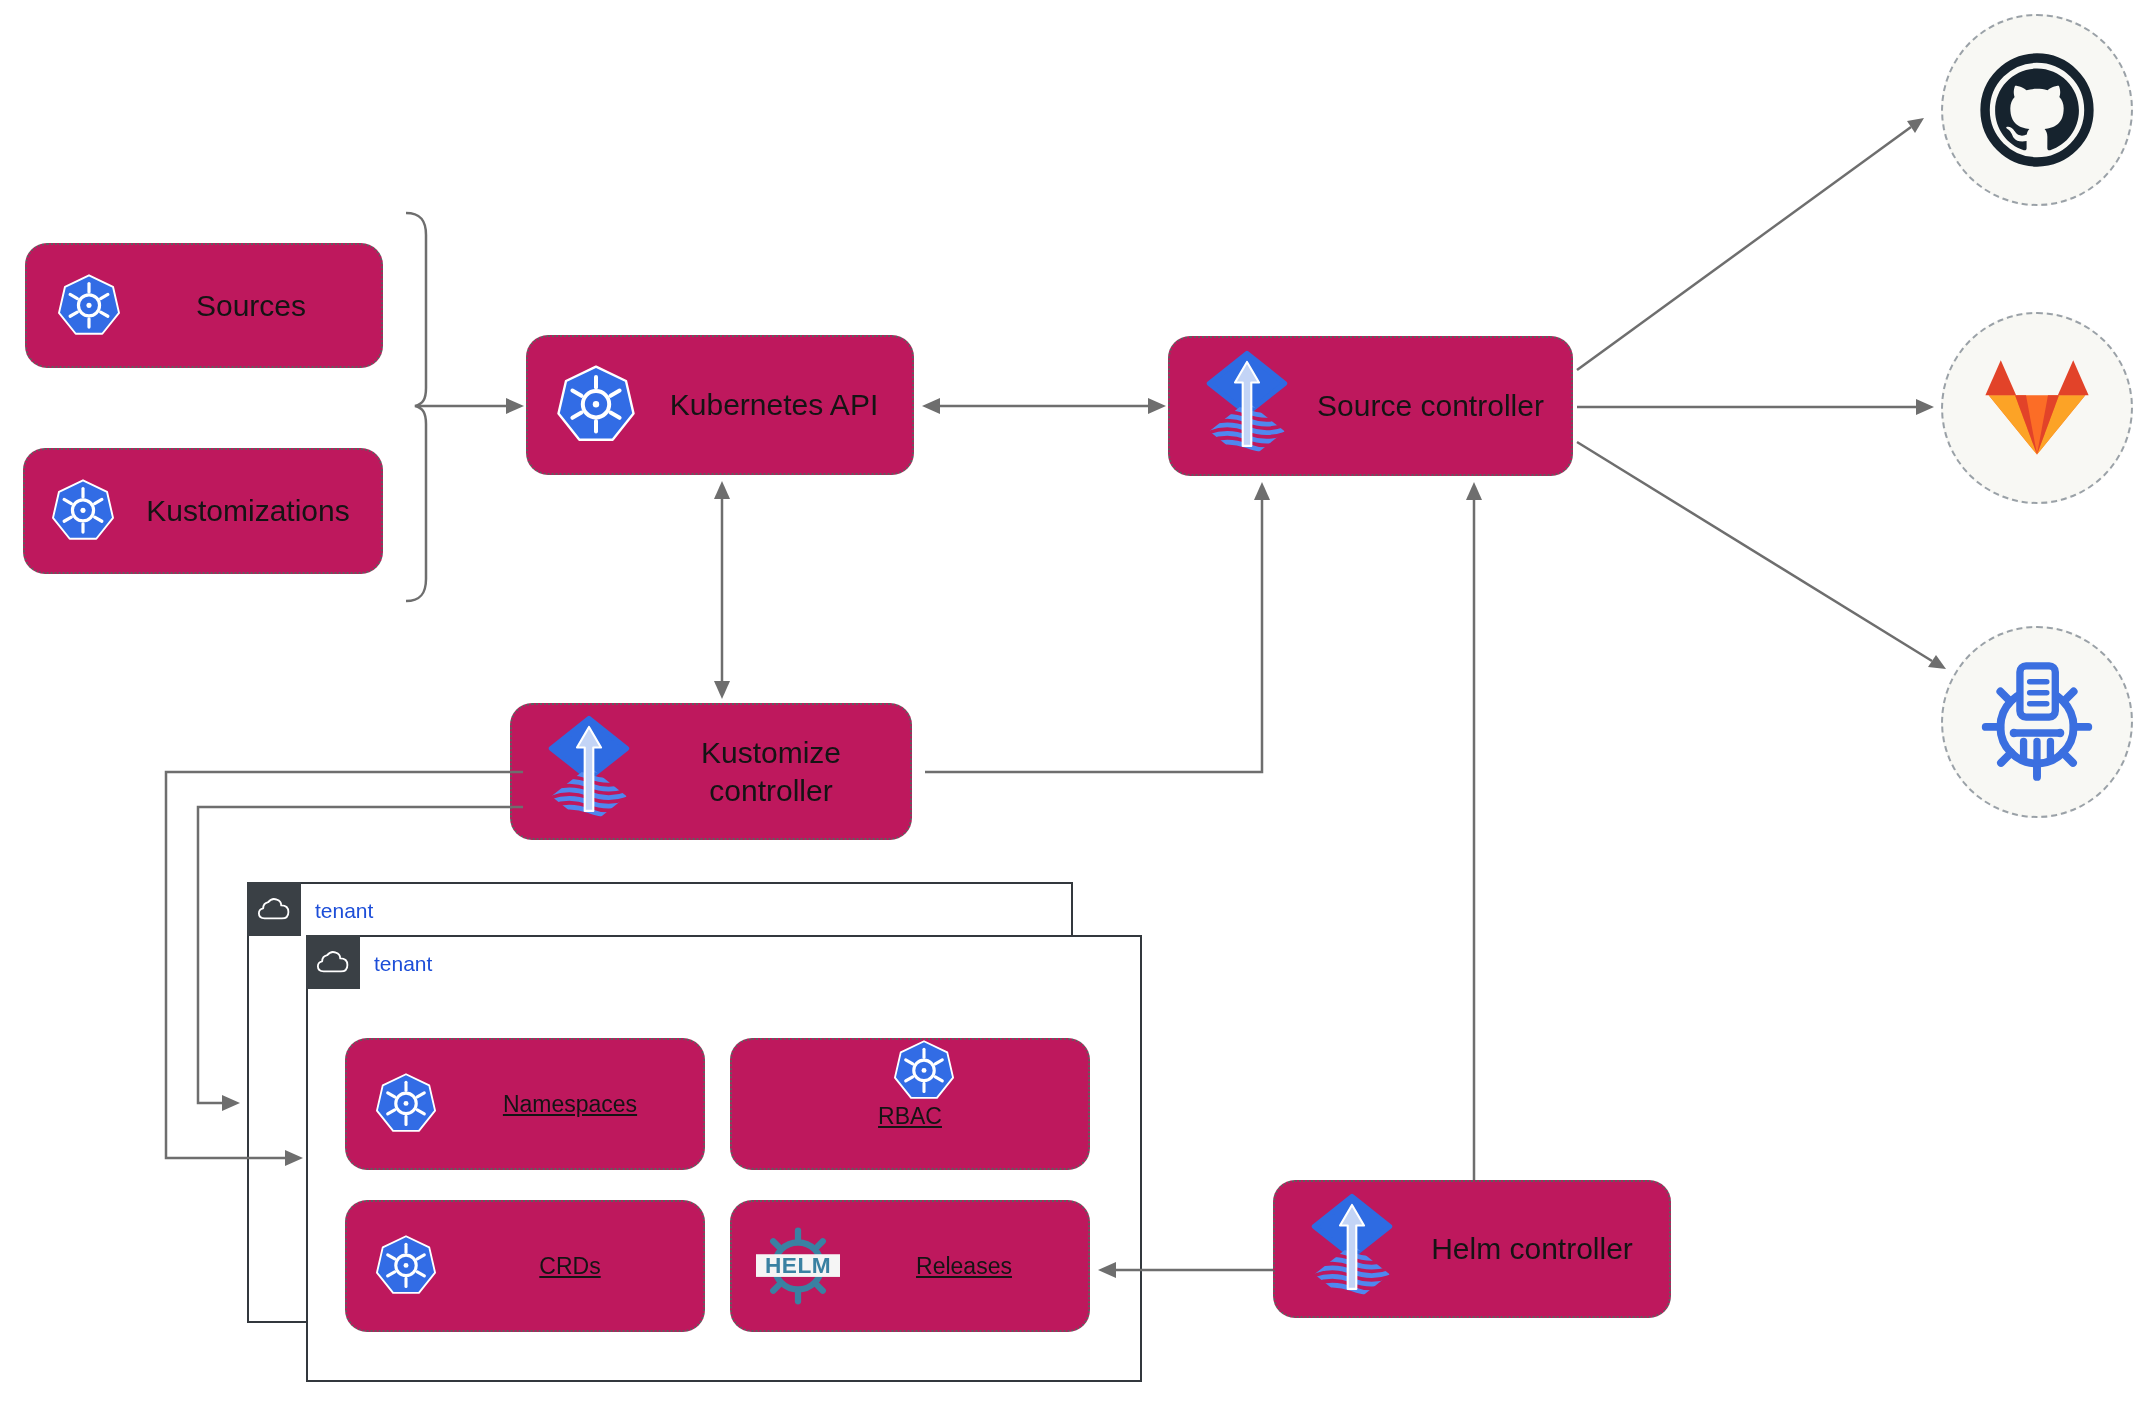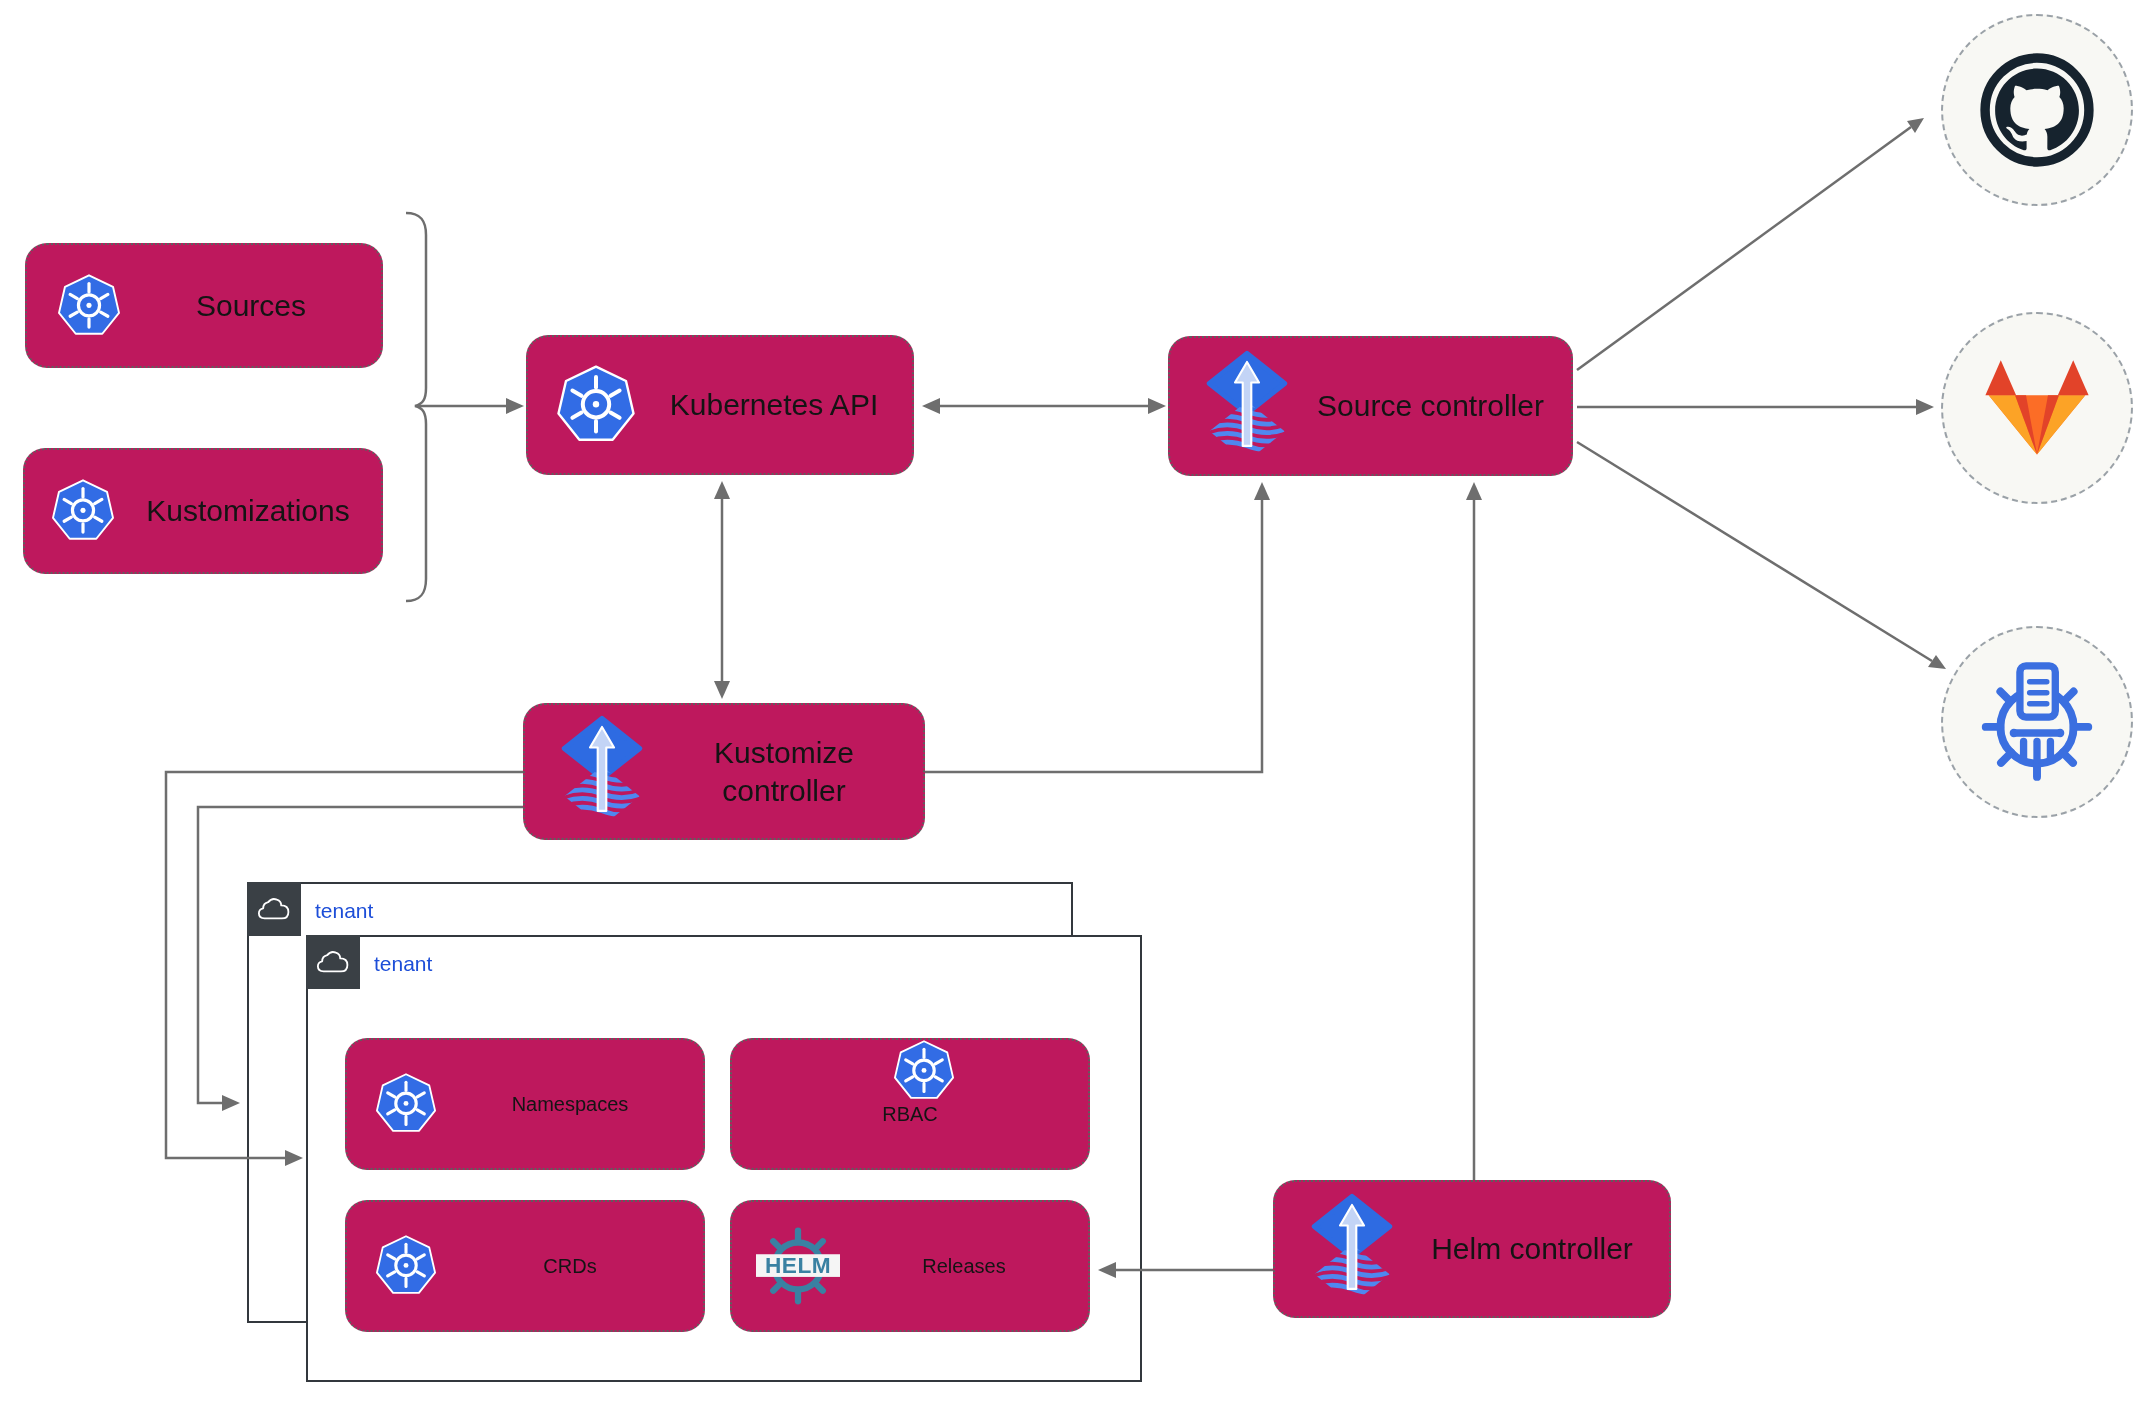--- a/index.html
+++ b/index.html
@@ -9,21 +9,21 @@
   
   .node{
     position:absolute;box-sizing:border-box;
     background:#be185d;border:2px dotted #5f5f5f;border-radius:22px;
     display:flex;align-items:center;
   }
   .node .ic{flex:0 0 auto;display:flex;align-items:center;justify-content:center;}
   .node .lbl{flex:1 1 auto;text-align:center;color:#141414;line-height:1.25;}
 
   .lbl-lg{font-size:30px;}
-  .lbl-md{font-size:20px;}
+  .lbl-md{font-size:23px;text-decoration:underline;}
 
   
   .tenant{
     position:absolute;box-sizing:border-box;background:#ffffff;
     border:2px solid #33383d;
   }
   .tenant .badge{
     position:absolute;left:-2px;top:-2px;width:54px;height:54px;
     background:#3a4045;display:flex;align-items:center;justify-content:center;
   }
@@ -192,21 +192,21 @@
 
   <div class="node" style="left:1168px;top:336px;width:405px;height:140px;">
     <span class="ic" style="margin-left:34px;">
       <svg width="86" height="113">
           <use href="#sym-flux"></use>
         </svg>
     </span>
     <span class="lbl lbl-lg" style="max-width:230px;margin:0 auto;">Source controller</span>
   </div>
 
-  <div class="node" style="left:523px;top:703px;width:402px;height:137px;">
+  <div class="node" style="left:510px;top:703px;width:402px;height:137px;">
     <span class="ic" style="margin-left:34px;">
       <svg width="86" height="113">
           <use href="#sym-flux"></use>
         </svg>
     </span>
     <span class="lbl lbl-lg" style="max-width:240px;margin:0 auto;">Kustomize controller</span>
   </div>
 
   <div class="node" style="left:1273px;top:1180px;width:398px;height:138px;">
     <span class="ic" style="margin-left:34px;">

